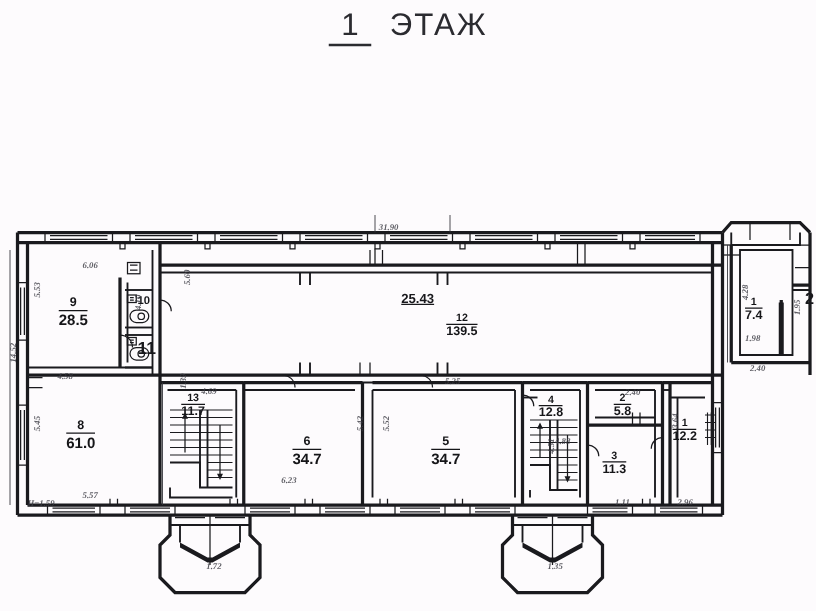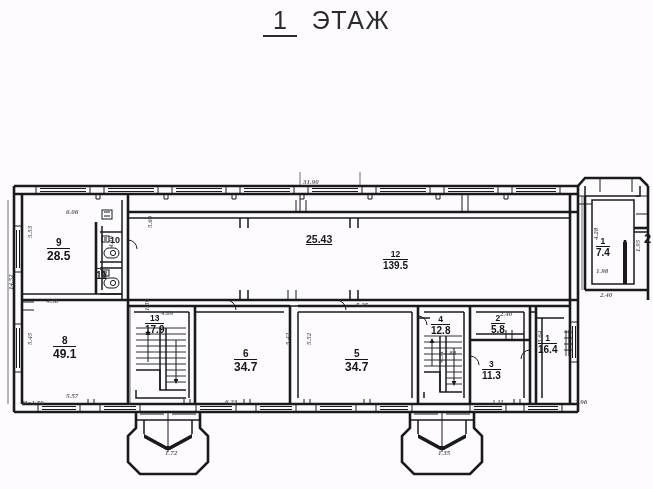--- a/index.html
+++ b/index.html
@@ -348,33 +348,33 @@
     </g>
   </svg>
 
   <div class="rlabel" style="left:47px;top:238px;">
     <span class="n">9</span>
     <span class="a">28.5</span>
   </div>
 
   <div class="plainlabel" style="left:110px;top:235px;font-size:9px;">10</div>
 
-  <div class="plainlabel" style="left:96px;top:270px;font-size:10px;">11</div>
+  <div class="plainlabel" style="left:110px;top:270px;font-size:14px;">11</div>
 
   <div class="rlabel" style="left:53px;top:336px;">
     <span class="n">8</span>
-    <span class="a">49.1</span>
+    <span class="a">61.0</span>
   </div>
 
   <div class="rlabel small" style="left:145px;top:314px;">
     <span class="n">13</span>
-    <span class="a">17.9</span>
-  </div>
-
-  <div class="rlabel small" style="left:357px;top:250px;margin-left:26px;">
+    <span class="a">11.7</span>
+  </div>
+
+  <div class="rlabel small" style="left:357px;top:250px;">
     <span class="n">12</span>
     <span class="a">139.5</span>
   </div>
 
   <div class="rlabel" style="left:234px;top:349px;">
     <span class="n">6</span>
     <span class="a">34.7</span>
   </div>
 
   <div class="rlabel" style="left:345px;top:349px;">
@@ -392,55 +392,55 @@
     <span class="a">5.8</span>
   </div>
 
   <div class="rlabel small" style="left:482px;top:360px;">
     <span class="n">3</span>
     <span class="a">11.3</span>
   </div>
 
   <div class="rlabel small" style="left:538px;top:334px;">
     <span class="n">1</span>
-    <span class="a">16.4</span>
+    <span class="a">12.2</span>
   </div>
 
   <div class="rlabel small" style="left:596px;top:237px;">
     <span class="n">1</span>
     <span class="a">7.4</span>
   </div>
 
   <div class="plainlabel" style="left:644px;top:231px;font-size:13px;">2</div>
 
-  <div class="plainlabel" style="left:306px;top:233px;text-decoration:underline;">25.43</div>
+  <div class="plainlabel" style="left:321px;top:233px;text-decoration:underline;">25.43</div>
 
   <div id="dims">
       <div class="dim" style="left: 303px; top: 178px;">31.90</div>
       <div class="dim" style="left: 66px; top: 208px;">6.06</div>
       <div class="dim v" style="left: 26px; top: 238px; transform: rotate(-90deg);">5.53</div>
       <div class="dim" style="left: 46px; top: 297px;">4.58</div>
       <div class="dim v" style="left: 107px; top: 248px; transform: rotate(-90deg);">4.10</div>
       <div class="dim v" style="left: 146px; top: 228px; transform: rotate(-90deg);">5.60</div>
       <div class="dim v" style="left: 7px; top: 290px; transform: rotate(-90deg);">14.52</div>
       <div class="dim v" style="left: 26px; top: 345px; transform: rotate(-90deg);">5.45</div>
       <div class="dim" style="left: 66px; top: 392px;">5.57</div>
       <div class="dim" style="left: 22px; top: 399px;">H=1.59</div>
       <div class="dim v" style="left: 143px; top: 311px; transform: rotate(-90deg);">1.39</div>
       <div class="dim" style="left: 161px; top: 309px;">4.69</div>
-      <div class="dim" style="left: 225px; top: 398px;">6.23</div>
+      <div class="dim" style="left: 225px; top: 380px;">6.23</div>
       <div class="dim v" style="left: 284px; top: 345px; transform: rotate(-90deg);">5.42</div>
       <div class="dim v" style="left: 305px; top: 345px; transform: rotate(-90deg);">5.52</div>
       <div class="dim" style="left: 356px; top: 301px;">5.25</div>
       <div class="dim" style="left: 444px; top: 309px; margin-top: 40px;">4.88</div>
       <div class="dim v" style="left: 437px; top: 363px; transform: rotate(-90deg);">4.51</div>
       <div class="dim" style="left: 500px; top: 310px;">2.40</div>
       <div class="dim" style="left: 492px; top: 398px;">1.11</div>
       <div class="dim v" style="left: 536px; top: 343px; transform: rotate(-90deg);">3.64</div>
-      <div class="dim" style="left: 542px; top: 398px; margin-left: 33px;">2.96</div>
+      <div class="dim" style="left: 542px; top: 398px;">2.96</div>
       <div class="dim v" style="left: 592px; top: 240px; transform: rotate(-90deg);">4.28</div>
       <div class="dim" style="left: 596px; top: 267px;">1.98</div>
       <div class="dim" style="left: 600px; top: 291px;">2.40</div>
       <div class="dim v" style="left: 634px; top: 252px; transform: rotate(-90deg);">1.95</div>
       <div class="dim" style="left: 165px; top: 449px;">1.72</div>
       <div class="dim" style="left: 438px; top: 449px;">1.35</div>
     </div>
 
 </div>
 

